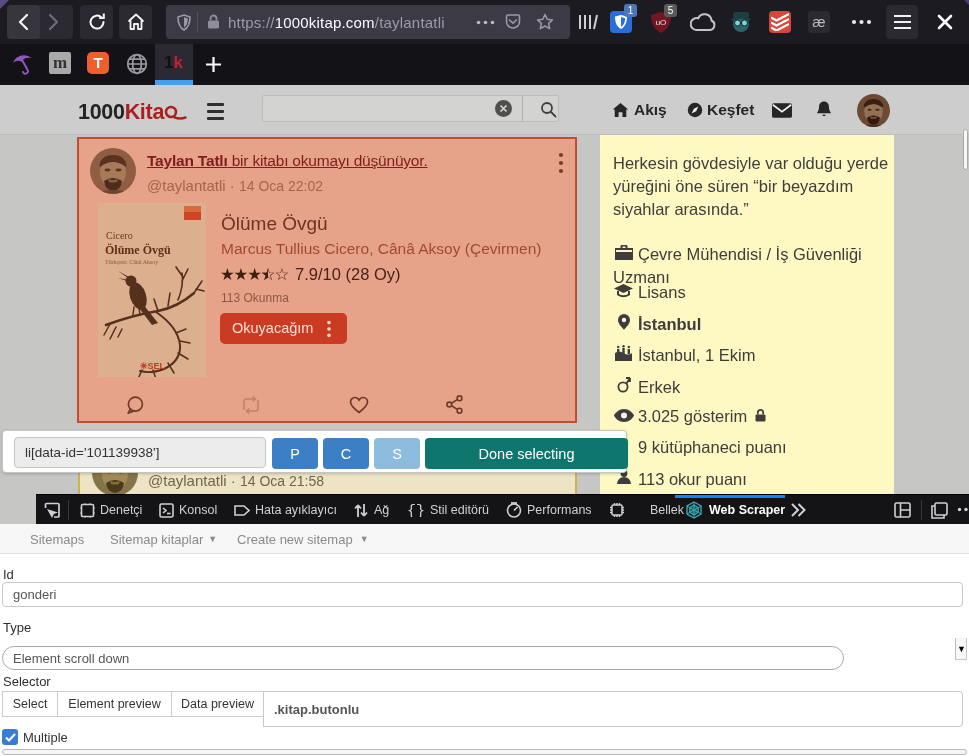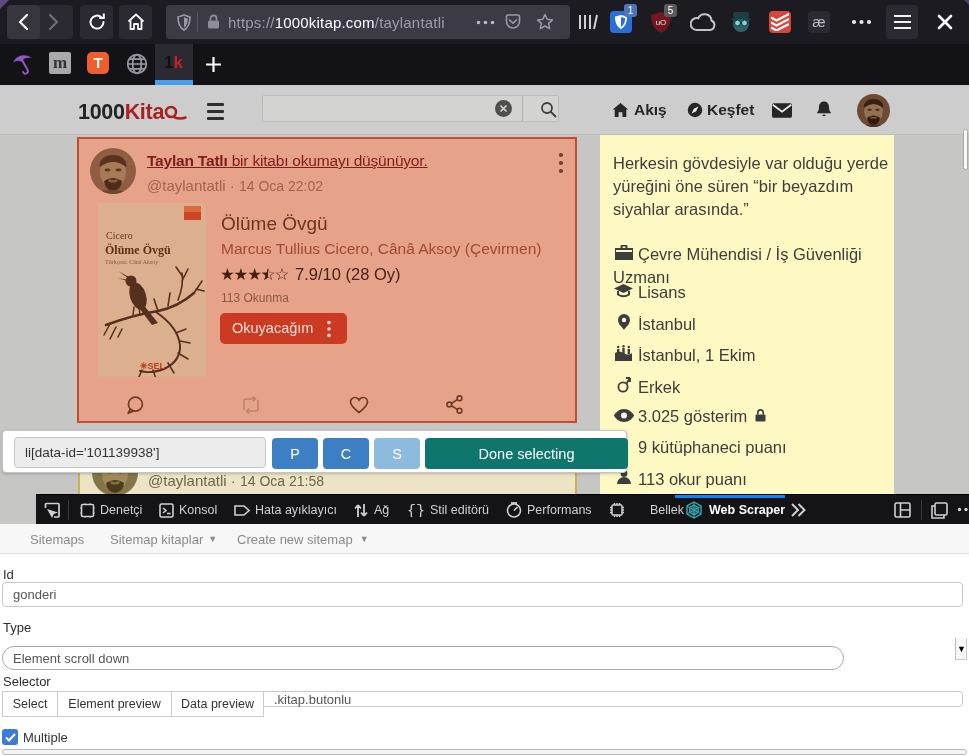--- a/index.html
+++ b/index.html
@@ -269,21 +269,21 @@
   <div id="sidebar">
     <div id="quote">Herkesin gövdesiyle var olduğu yerde<br>yüreğini öne süren “bir beyazdım<br>siyahlar arasında.”</div>
     <div class="sitem" style="top:108px;line-height:23px;"><span class="ic"><svg width="18" height="15" viewBox="0 0 18 15">
               <path d="M0 4 h18 v10 h-18 z M6.5 4 v-2.5 a1 1 0 0 1 1 -1 h3 a1 1 0 0 1 1 1 V4" fill="none" stroke="#3e3d3b" stroke-width="2"></path>
               <rect x="0" y="7" width="18" height="7" fill="#3e3d3b"></rect>
             </svg></span>Çevre Mühendisi / İş Güvenliği<br><span style="text-align:right;">Uzmanı</span></div>
     <div class="sitem" style="top:148px;"><span class="ic"><svg width="19" height="14" viewBox="0 0 19 14">
               <path d="M9.5 0 L19 4.5 L9.5 9 L0 4.5 Z" fill="#3e3d3b"></path>
               <path d="M4 7 v3.5 q5.5 3.5 11 0 V7" fill="none" stroke="#3e3d3b" stroke-width="2"></path>
             </svg></span>Lisans</div>
-    <div class="sitem" style="top:179px;"><span class="ic"><svg width="12" height="16" viewBox="0 0 12 16">
+    <div class="sitem" style="top:179px;font-weight:bold;"><span class="ic"><svg width="12" height="16" viewBox="0 0 12 16">
               <path d="M6 0 a6 6 0 0 1 6 6 c0 4 -4 7 -6 10 c-2 -3 -6 -6 -6 -10 a6 6 0 0 1 6 -6 z" fill="#3e3d3b"></path>
               <circle cx="6" cy="6" r="2.2" fill="#f5f4f2"></circle>
             </svg></span>İstanbul</div>
     <div class="sitem" style="top:210px;"><span class="ic"><svg width="19" height="16" viewBox="0 0 19 16">
               <path d="M1 8 q4 -3 8.5 0 q4.5 3 8.5 0 V16 H1 Z" fill="#3e3d3b"></path>
               <rect x="3" y="4" width="2.4" height="5" fill="#3e3d3b"></rect>
               <rect x="8.3" y="3" width="2.4" height="6" fill="#3e3d3b"></rect>
               <rect x="13.6" y="4" width="2.4" height="5" fill="#3e3d3b"></rect>
               <circle cx="4.2" cy="2" r="1.2" fill="#3e3d3b"></circle>
               <circle cx="9.5" cy="1.2" r="1.2" fill="#3e3d3b"></circle>
@@ -547,21 +547,21 @@
   </div>
   <div class="flabel" style="top:43px;">Id</div>
   <div class="finput" style="left:2px;top:58px;width:961px;height:25px;">gonderi</div>
   <div class="flabel" style="top:96px;">Type</div>
   <div class="finput" style="left:2px;top:122px;width:842px;height:24px;border-radius:12px;border-color:#a9a9a9;">Element scroll down</div>
   <div class="abs" style="left:955px;top:114px;width:12px;height:22px;background:#f7f7f7;border-left:1px solid #bdbdbd;box-shadow:inset -1px -1px 0 #c9c9c9;font-size:9px;color:#000;text-align:center;line-height:22px;">▼</div>
   <div class="flabel" style="top:150px;">Selector</div>
   <div class="fbtn" style="left:2px;top:167px;width:56px;">Select</div>
   <div class="fbtn" style="left:57px;top:167px;width:115px;">Element preview</div>
   <div class="fbtn" style="left:171px;top:167px;width:93px;">Data preview</div>
-  <div class="finput" style="left:263px;top:167px;width:700px;height:16px;border-radius:0 4px 4px 0;">.kitap.butonlu</div>
+  <div class="finput" style="left:263px;top:167px;width:700px;height:36px;border-radius:0 4px 4px 0;font-weight:bold;">.kitap.butonlu</div>
   <div class="abs" style="left:2px;top:205px;width:16px;height:16px;background:#3a7bd5;border-radius:3px;"></div>
   <svg class="abs" style="left:5px;top:209px" width="11" height="9" viewBox="0 0 11 9">
         <path d="M1 4.5 L4 7.5 L10 1" stroke="#fff" stroke-width="2" fill="none"></path>
       </svg>
   <div class="abs" style="left:23px;top:206px;font-size:13px;color:#333;">Multiple</div>
   <div class="abs" style="left:2px;top:225px;width:965px;height:6px;background:#f5f5f5;border:1px solid #b8b8b8;border-radius:3px;"></div>
 </div>
 
 </div>
 

